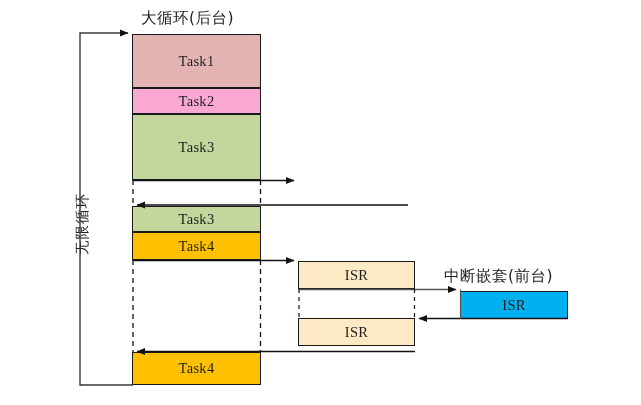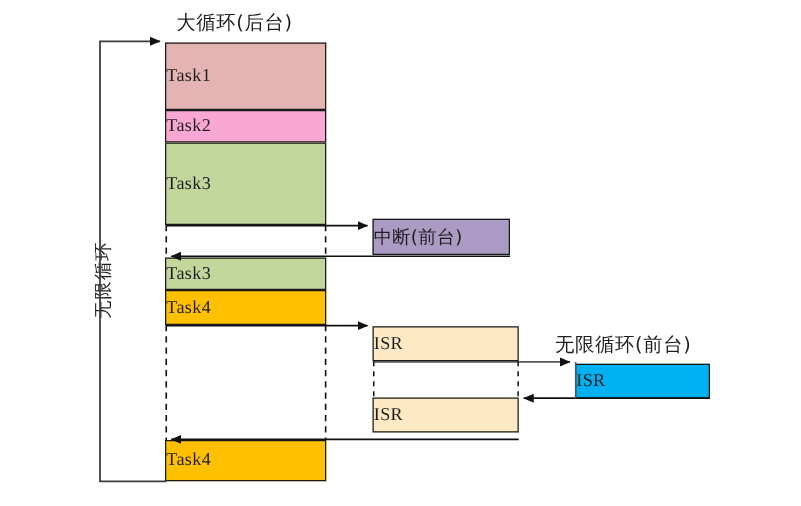--- a/index.html
+++ b/index.html
@@ -14,21 +14,21 @@
     background: #ffffff;
     font-family: "Liberation Serif", "DejaVu Serif", serif;
     overflow: hidden;
   }
   .box {
     position: absolute;
     box-sizing: border-box;
     border: 1.2px solid #1a1a1a;
     display: flex;
     align-items: center;
-    justify-content: flex-start;
+    justify-content: center;
     color: #1f1f1f;
     font-size: 14.5px;
     letter-spacing: 0.3px;
     white-space: nowrap;
   }
   .label {
     position: absolute;
     color: #1f1f1f;
     white-space: nowrap;
     font-size: 16px;
@@ -61,21 +61,21 @@
     pointer-events: none;
   }
 </style>
 </head>
 <body>
 
 <div id="canvas">
 
   <div class="label label-cjk" style="left:141px; top:8px;">大循环(后台)</div>
 
-  <div class="label label-cjk" style="left:444px; top:266px;">无限循环(前台)</div>
+  <div class="label label-cjk" style="left:444px; top:266px;">中断嵌套(前台)</div>
 
   <div class="vlabel" style="left:73px; top:255px;">无限循环</div>
 
   <div class="box" style="left:132px; top:34px; width:129px; height:54px; background:#e3b4b2;">
     <span>Task1</span>
   </div>
 
   <div class="box" style="left:132px; top:88px; width:129px; height:26px; background:#f9a8d4;">
     <span>Task2</span>
   </div>
@@ -89,23 +89,20 @@
   </div>
 
   <div class="box" style="left:132px; top:232px; width:129px; height:28px; background:#ffc000;">
     <span>Task4</span>
   </div>
 
   <div class="box" style="left:132px; top:352px; width:129px; height:33px; background:#ffc000;">
     <span>Task4</span>
   </div>
 
-  <div class="box box-cjk" style="left:298px; top:175px; width:110px; height:29px; background:#aa9ac4;">
-    <span>中断(前台)</span>
-  </div>
 
   <div class="box" style="left:298px; top:261px; width:117px; height:28px; background:#fdeac4;">
     <span>ISR</span>
   </div>
 
   <div class="box" style="left:298px; top:318px; width:117px; height:28px; background:#fdeac4;">
     <span>ISR</span>
   </div>
 
   <div class="box" style="left:460px; top:291px; width:108px; height:28px; background:#00b0f0;">

